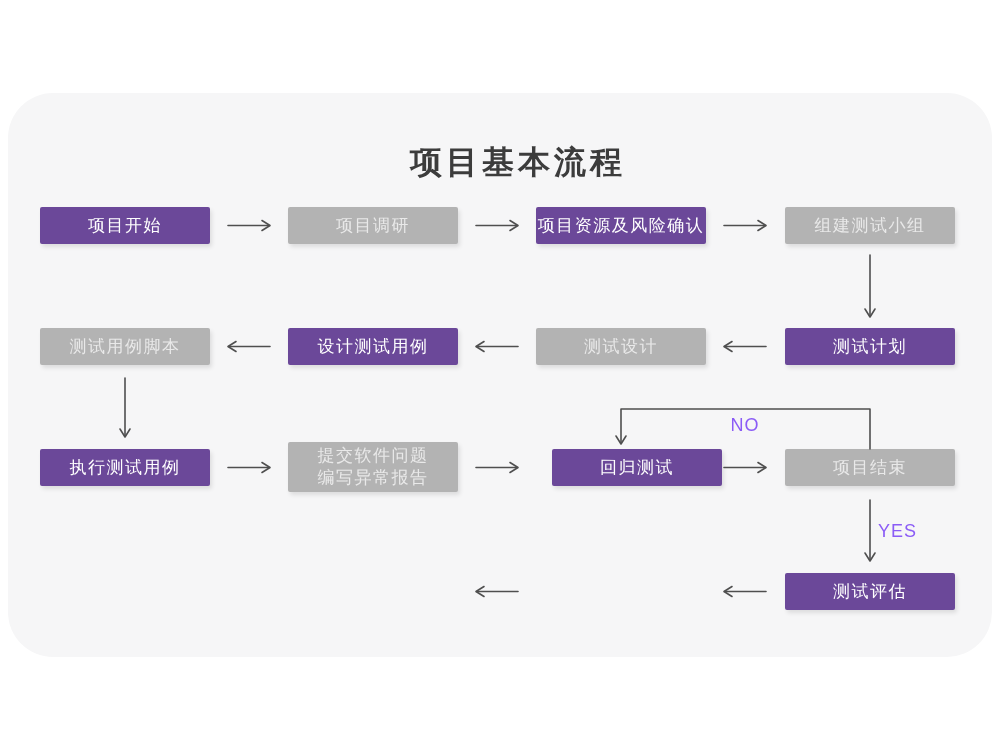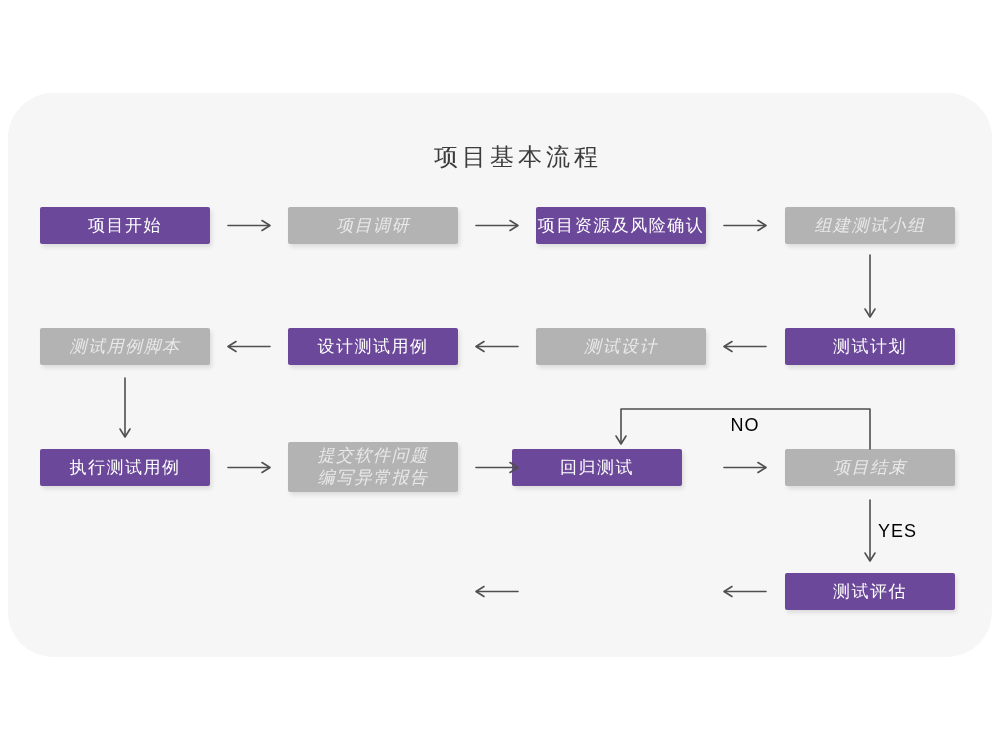--- a/index.html
+++ b/index.html
@@ -7,39 +7,39 @@
     position:relative; width:1000px; height:750px; overflow:hidden;
     background:#ffffff;
     font-family:"Liberation Sans","DejaVu Sans",sans-serif;
   }
   .panel {
     position:absolute; left:8px; top:93px; width:984px; height:564px;
     background:var(--panel,#f6f6f7); border-radius:45px;
   }
   .title {
     position:absolute; left:518px; top:141px; transform:translateX(-50%);
-    font-size:24px; letter-spacing:4px; color:#3c3c3c; font-weight:400;
+    font-size:32px; letter-spacing:4px; color:#3c3c3c; font-weight:700;
     white-space:nowrap;
   }
   .node {
     position:absolute; width:170px; height:37px; border-radius:2px;
     display:flex; align-items:center; justify-content:center;
     font-size:17px; letter-spacing:1.5px; white-space:nowrap;
     box-shadow:2px 3px 4px rgba(0,0,0,0.10);
   }
   .node.purple { background:var(--purple,#6b4899); color:#ffffff; }
-  .node.gray   { background:var(--gray,#b3b3b3);  color:#e9e9e9;font-style:italic; }
+  .node.gray   { background:var(--gray,#b3b3b3);  color:#e9e9e9; }
   .node.multiline { height:50px; flex-direction:column; line-height:1.32; top:442px; }
   .connectors { position:absolute; left:0; top:0; pointer-events:none; }
   .connectors line, .connectors polyline {
     stroke:var(--arrow,#4f4f4f); stroke-width:1.6; fill:none;
     stroke-linecap:round; stroke-linejoin:round;
   }
   .branch-label {
-    position:absolute; font-size:18px; color:#000000; letter-spacing:1px;
+    position:absolute; font-size:18px; color:#8b5cf6; letter-spacing:1px;
   }
   .label-no  { left:718px; top:415px; width:54px; text-align:center; }
   .label-yes { left:878px; top:521px; }
 </style>
 </head>
 <body>
 
 <div class="stage">
 
   <div class="panel"></div>
@@ -54,21 +54,21 @@
   <div class="node gray" style="left:40px;top:328px">测试用例脚本</div>
   <div class="node purple" style="left:288px;top:328px">设计测试用例</div>
   <div class="node gray" style="left:536px;top:328px">测试设计</div>
   <div class="node purple" style="left:785px;top:328px">测试计划</div>
 
   <div class="node purple" style="left:40px;top:449px">执行测试用例</div>
   <div class="node gray multiline" style="left:288px">
     <span>提交软件问题</span>
     <span>编写异常报告</span>
   </div>
-  <div class="node purple" style="left:512px;top:449px">回归测试</div>
+  <div class="node purple" style="left:552px;top:449px">回归测试</div>
   <div class="node gray" style="left:785px;top:449px">项目结束</div>
 
   <div class="node purple" style="left:785px;top:573px">测试评估</div>
 
   <div class="branch-label label-no">NO</div>
   <div class="branch-label label-yes">YES</div>
 
   <svg class="connectors" width="1000" height="750">
 
     <g>

